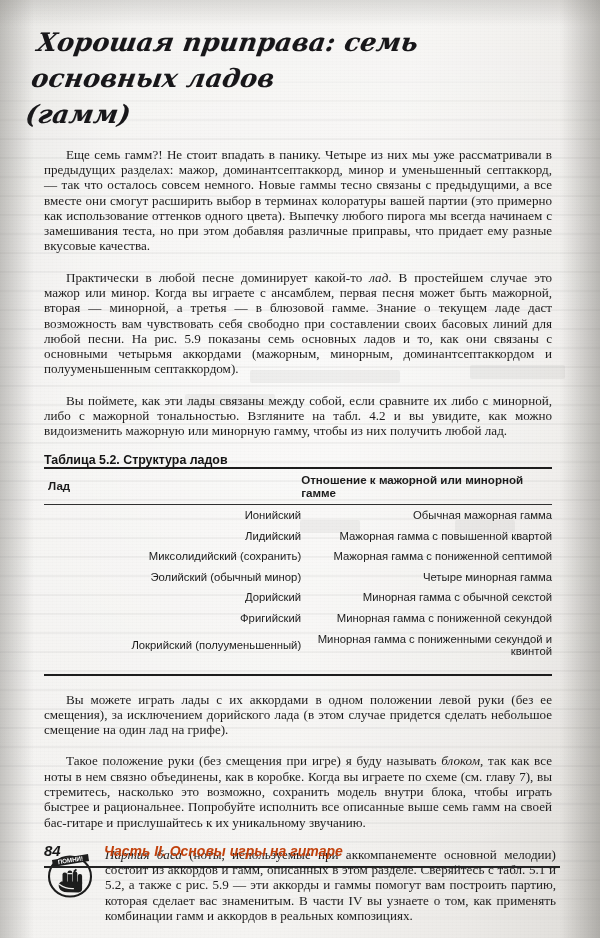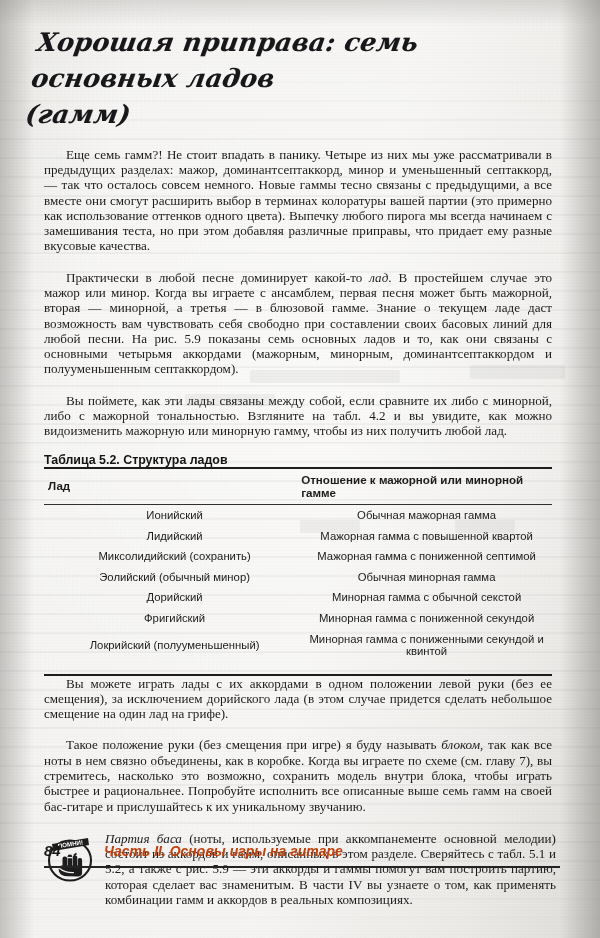--- a/index.html
+++ b/index.html
@@ -120,21 +120,21 @@
   }
   table.modes thead th {
     text-align: left;
     font-weight: bold;
     font-size: 11.6px;
     padding: 4px 0 5px 0;
     border-top: 2.1px solid #1d1d1d;
     border-bottom: 1.15px solid #303030;
   }
   table.modes tbody td {
-    text-align: center;
+    text-align: right;
     padding: 4.4px 0 4.2px 0;
     font-weight: normal;
   }
   table.modes tbody tr:last-child td {
     border-bottom: 2.1px solid #1d1d1d;
     padding-bottom: 17px;
   }
   .col-mode  { width: 255px; padding-left: 4px !important; }
   .col-rel   { width: 253px; }
 
@@ -247,39 +247,39 @@
         <tr>
           <td class="col-mode">Лидийский</td>
           <td class="col-rel">Мажорная гамма с повышенной квартой</td>
         </tr>
         <tr>
           <td class="col-mode">Миксолидийский (сохранить)</td>
           <td class="col-rel">Мажорная гамма с пониженной септимой</td>
         </tr>
         <tr>
           <td class="col-mode">Эолийский (обычный минор)</td>
-          <td class="col-rel">Обычная минорная гамма</td>
+          <td class="col-rel">Четыре минорная гамма</td>
         </tr>
         <tr>
           <td class="col-mode">Дорийский</td>
           <td class="col-rel">Минорная гамма с обычной секстой</td>
         </tr>
         <tr>
           <td class="col-mode">Фригийский</td>
           <td class="col-rel">Минорная гамма с пониженной секундой</td>
         </tr>
         <tr>
           <td class="col-mode">Локрийский (полууменьшенный)</td>
           <td class="col-rel">Минорная гамма с пониженными секундой и квинтой</td>
         </tr>
       </tbody>
     </table>
   </div>
 
-  <p class="body-par" style="">Вы можете играть лады с их аккордами в одном положении левой руки (без ее смещения), за исключением дорийского лада (в этом случае придется сделать небольшое смещение на один лад на грифе).</p>
+  <p class="body-par" style="margin-top:16px;">Вы можете играть лады с их аккордами в одном положении левой руки (без ее смещения), за исключением дорийского лада (в этом случае придется сделать небольшое смещение на один лад на грифе).</p>
 
   <p class="body-par"><span>Такое положение руки (без смещения при игре) я буду называть </span><i>блоком</i><span>, так как все ноты в нем связно объединены, как в коробке. Когда вы играете по схеме (см. главу 7), вы стремитесь, насколько это возможно, сохранить модель внутри блока, чтобы играть быстрее и рациональнее. Попробуйте исполнить все описанные выше семь гамм на своей бас-гитаре и прислушайтесь к их уникальному звучанию.</span></p>
 
   <div class="tip-block">
     <div class="tip-icon">
       <svg viewBox="0 0 52 52" width="52" height="52" aria-hidden="true">
         <ellipse cx="26" cy="28.5" rx="21" ry="20" fill="none" stroke="#1d1d1d" stroke-width="2.1"></ellipse>
 
         <path d="M8 12 L44 6 L45 13 L9 19 Z" fill="#1d1d1d"></path>
         <text x="26.5" y="14.3" font-family="'Liberation Sans','DejaVu Sans',sans-serif" font-size="6.2" font-weight="bold" fill="#ffffff" text-anchor="middle" transform="rotate(-8.5 26.5 12.6)">ПОМНИ!</text>

